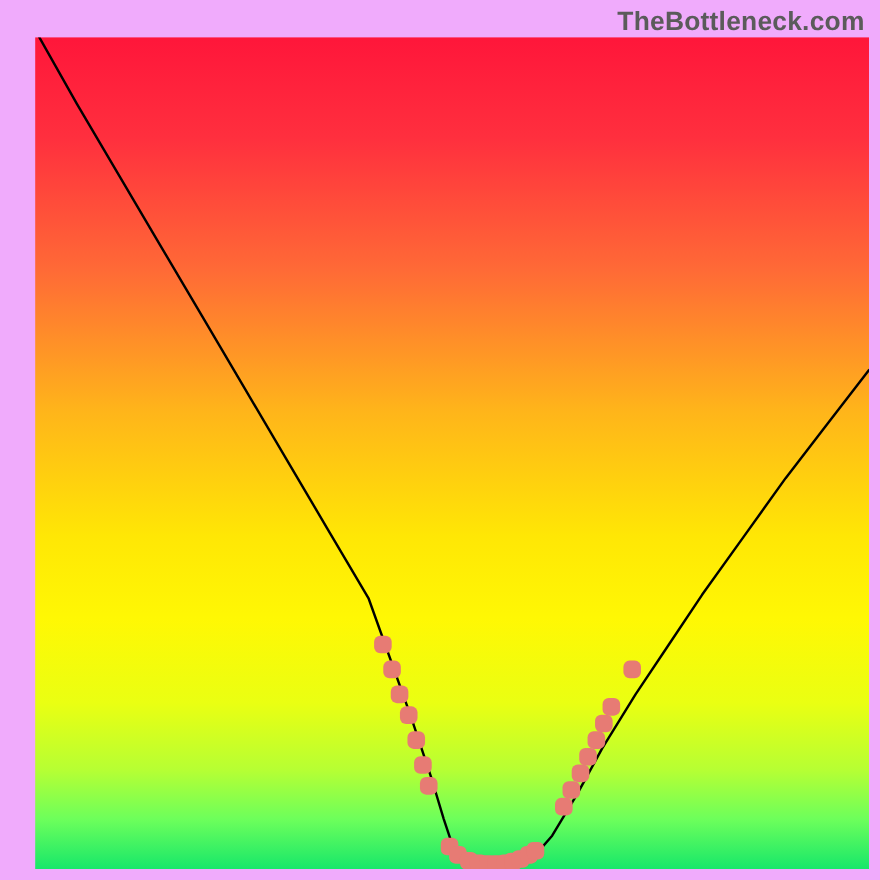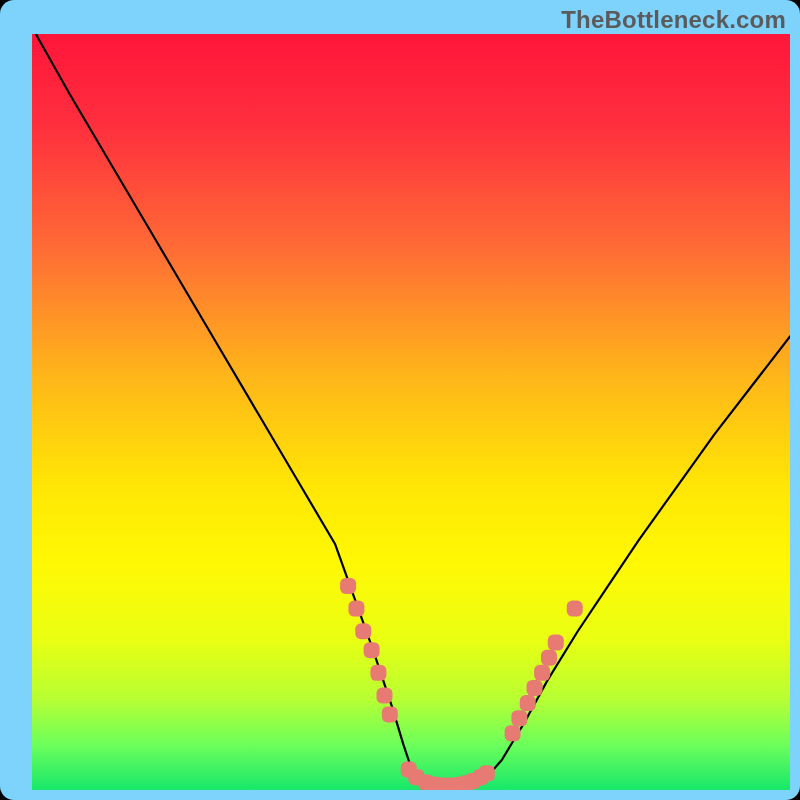--- a/index.html
+++ b/index.html
@@ -8,22 +8,21 @@
     width: 800px;
     height: 800px;
     background: #000000;
     overflow: hidden;
     font-family: Arial, Helvetica, sans-serif;
   }
   .frame {
     position: relative;
     width: 800px;
     height: 800px;
-    background: #7dd3fc;
-    border-radius: 14px;
+    background: #f0abfc;
   }
   .watermark {
     position: absolute;
     top: 6px;
     right: 14px;
     font-size: 24px;
     font-weight: 600;
     color: #5b5b5b;
     letter-spacing: 0.2px;
     user-select: none;

